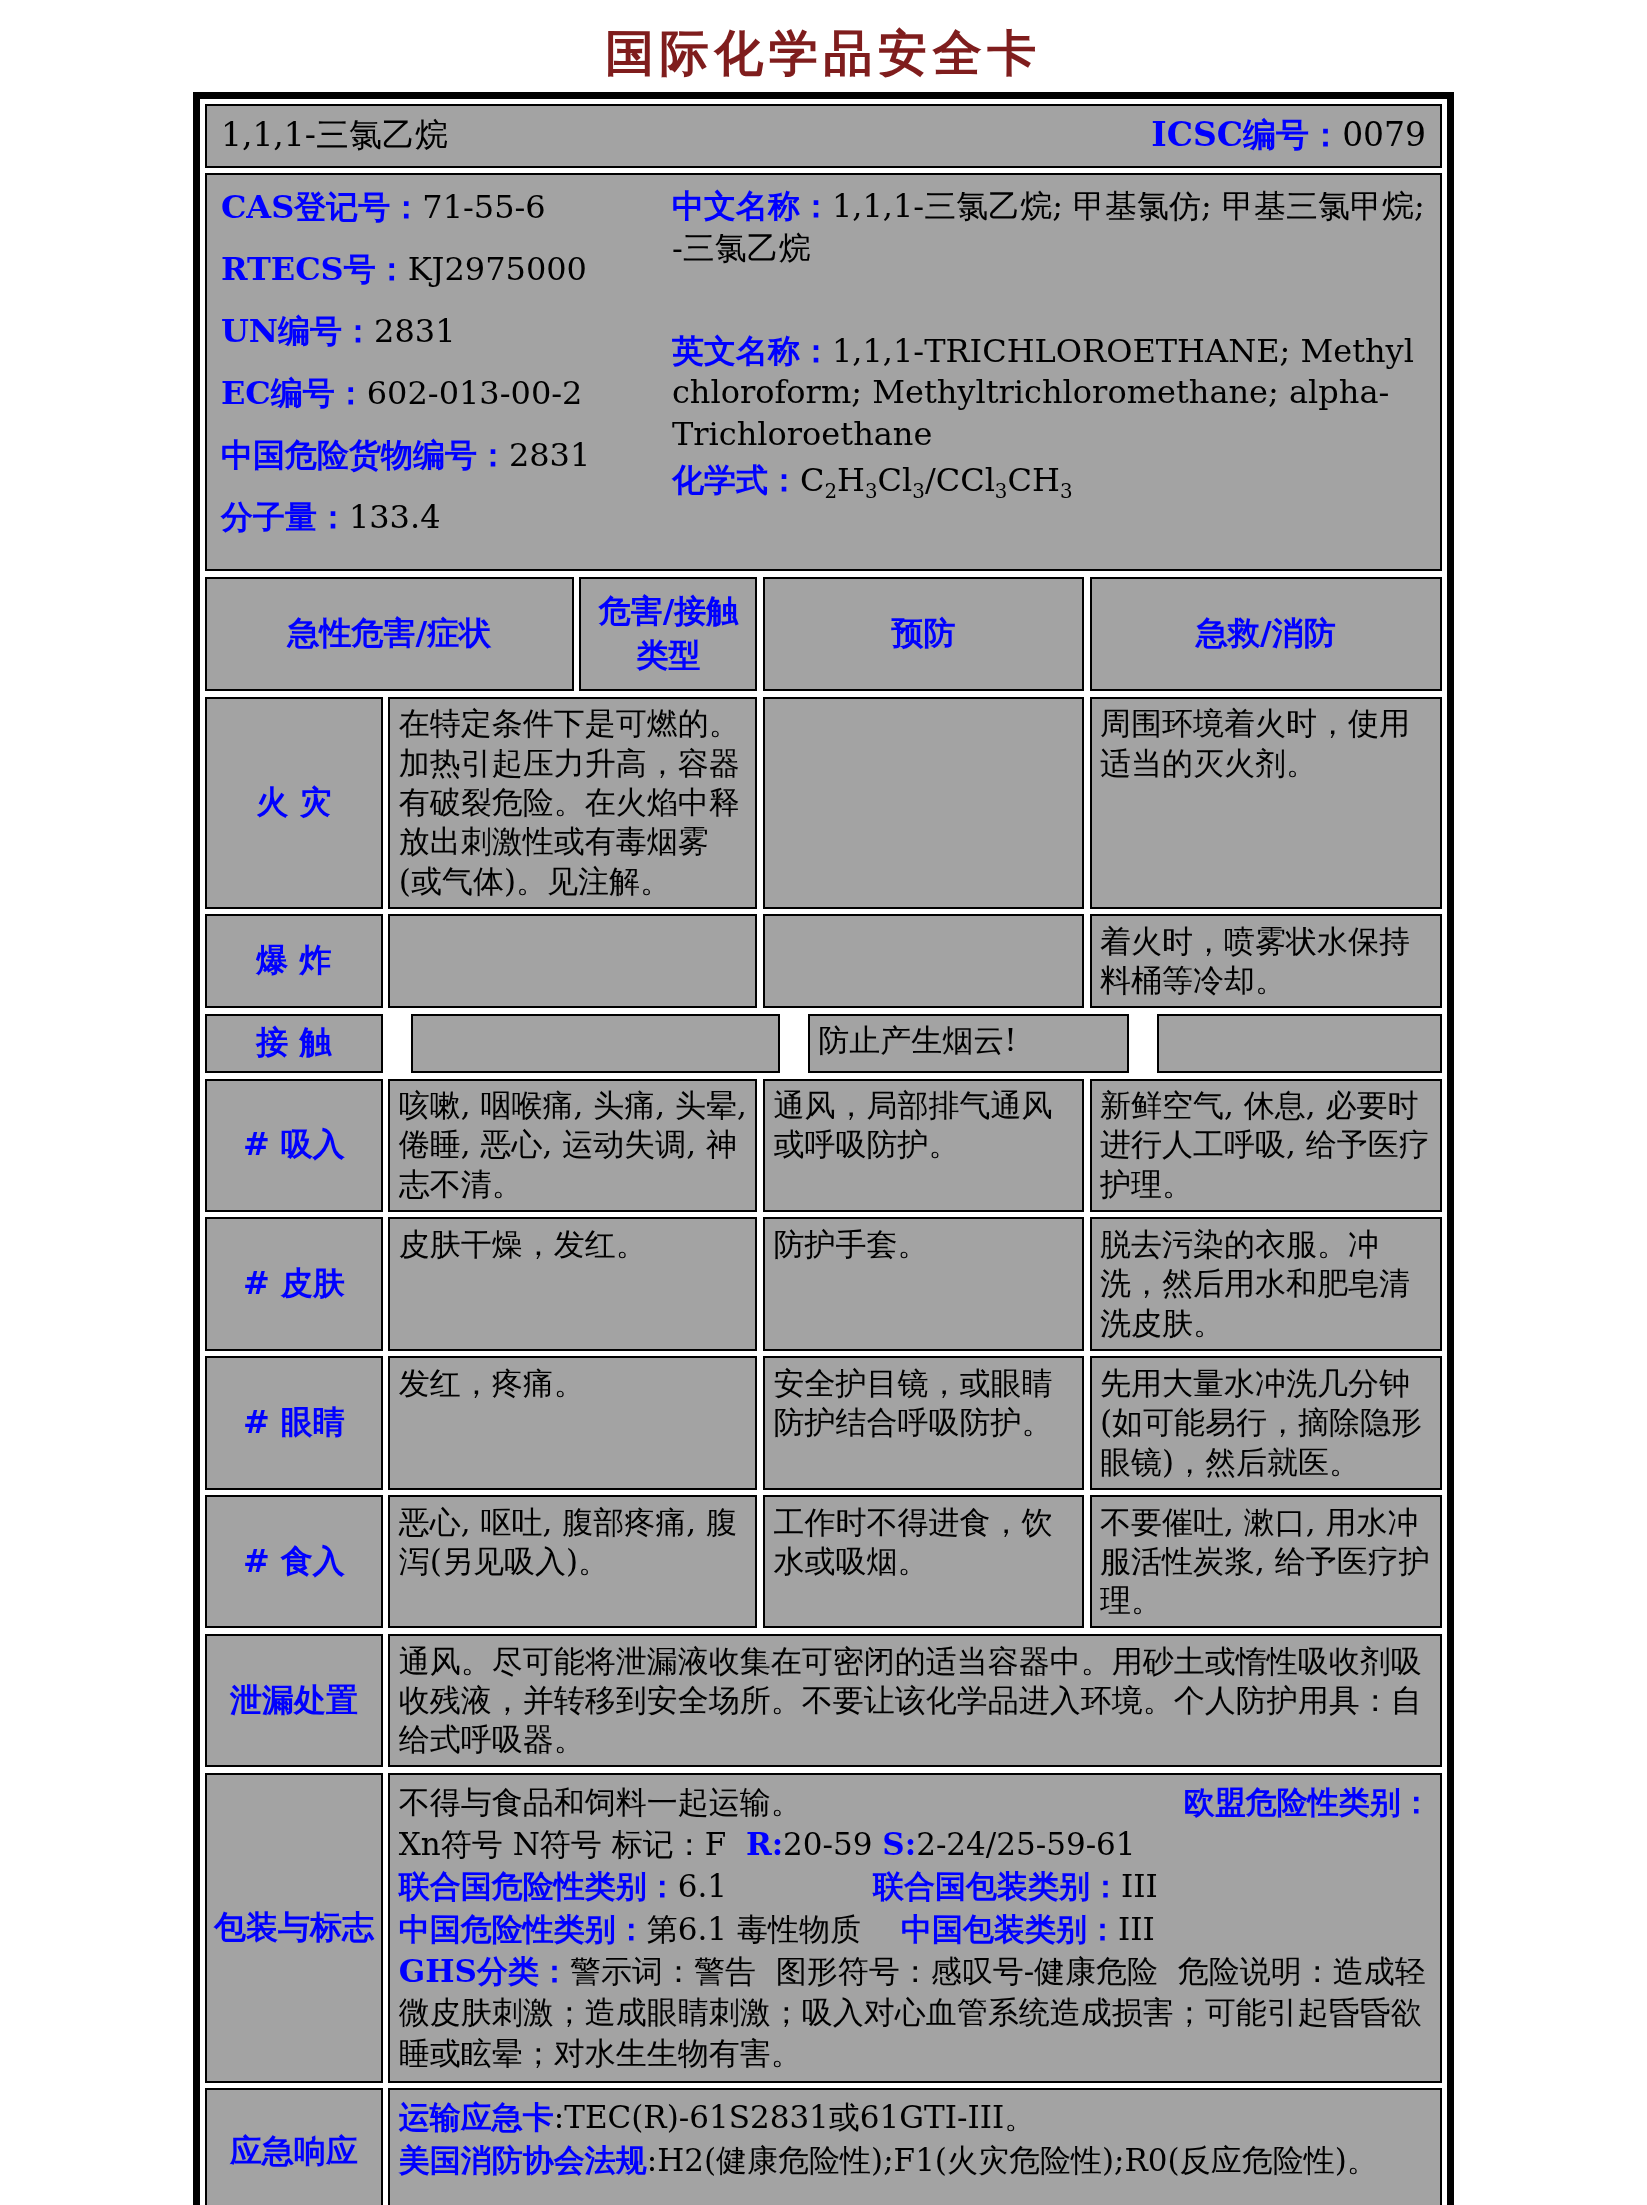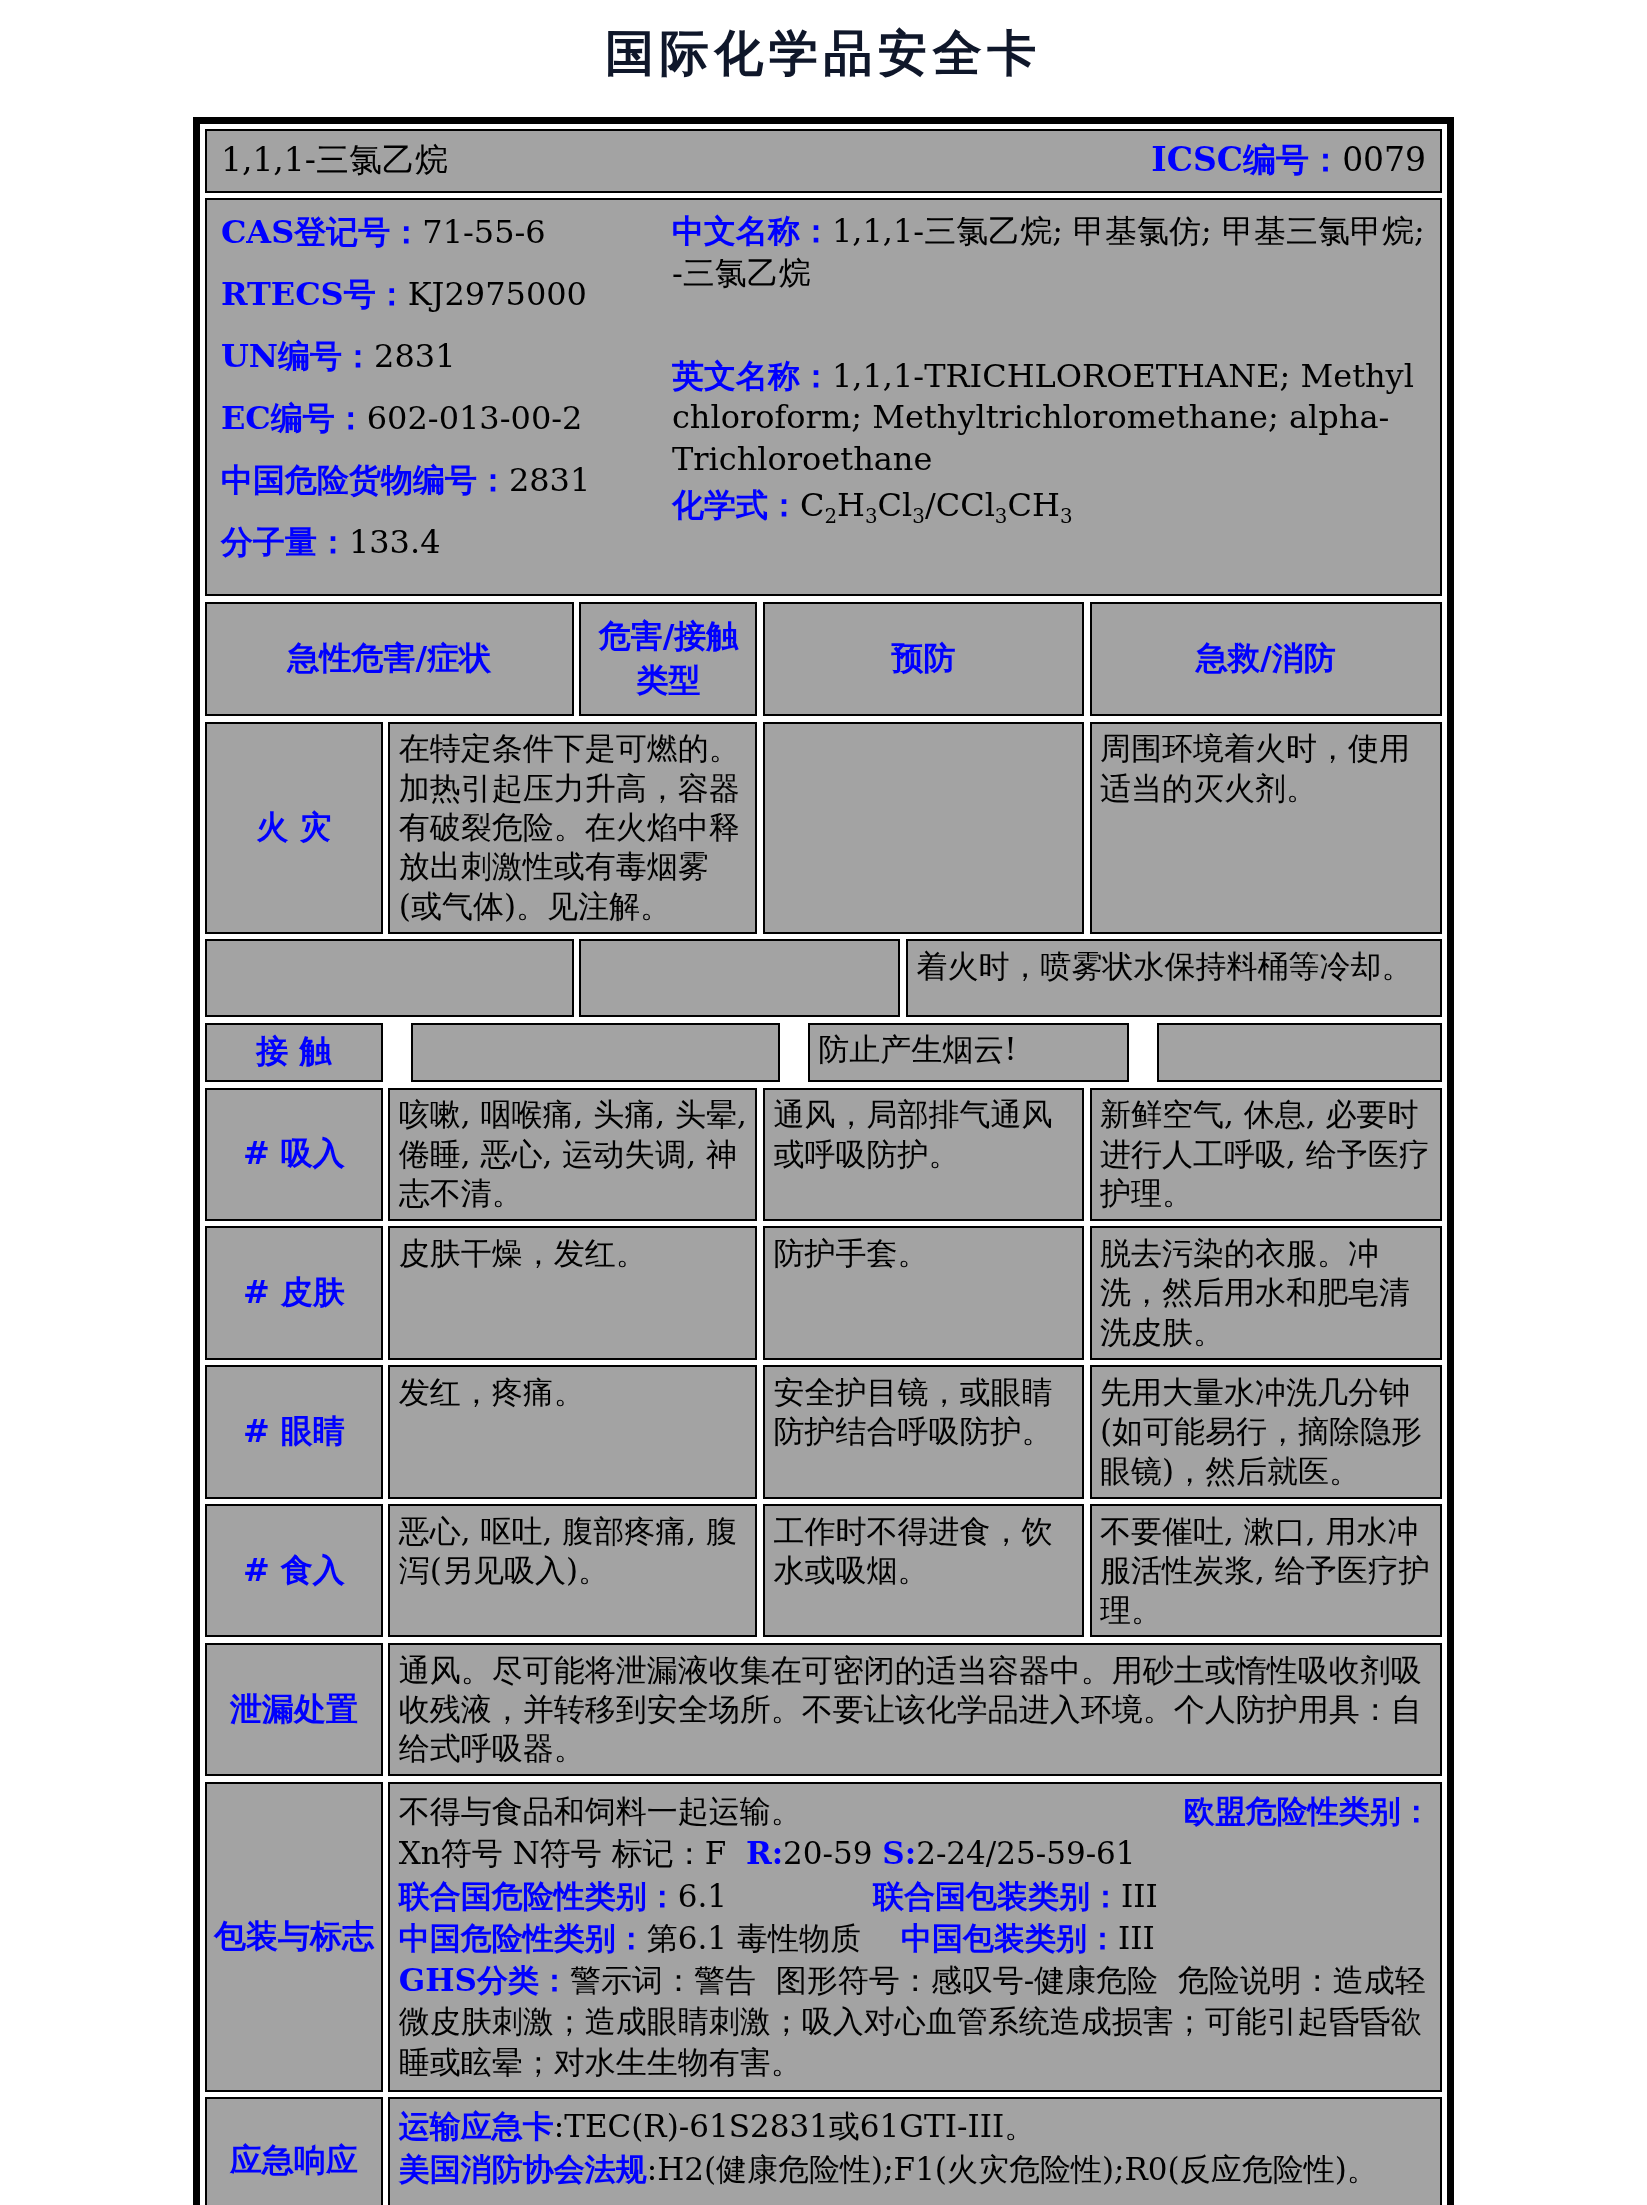--- a/index.html
+++ b/index.html
@@ -3,24 +3,24 @@
 <meta charset="utf-8">
 <style>
   * { box-sizing: border-box; }
   html,body { margin:0; padding:0; }
   body {
     width:1647px; height:2205px;
     background:#ffffff; color:#000;
     font-family:"DejaVu Serif","Liberation Serif",serif;
   }
   .page-title {
-    margin:21px 0 30px 0;
+    margin:21px 0 5px 0;
     text-align:center;
     font-size:49px; font-weight:900;
-    color:#0f172a; letter-spacing:5.6px;
+    color:#7f1d1d; letter-spacing:5.6px;
   }
   .card {
     width:1261px; margin:0 auto;
     border:7px solid #000; padding:4.9px;
     background:#fff;
     display:flex; flex-direction:column; gap:5.6px;
   }
   .row { display:flex; gap:5.6px; }
   .cell { border:2.8px solid #000; background:#a3a3a3; padding:5.6px 8.3px; }
   .wide { flex:1; }
@@ -111,20 +111,21 @@
   </div>
 
   <div class="row r-fire">
     <div class="cell c1 label-cell">火 灾</div>
     <div class="cell c2 body-cell">在特定条件下是可燃的。加热引起压力升高，容器有破裂危险。在火焰中释放出刺激性或有毒烟雾(或气体)。见注解。</div>
     <div class="cell c3 body-cell"></div>
     <div class="cell c4 body-cell">周围环境着火时，使用适当的灭火剂。</div>
   </div>
 
   <div class="row r-expl">
+    <div class="cell c1 label-cell">爆 炸</div>
     <div class="cell c2 body-cell"></div>
     <div class="cell c3 body-cell"></div>
     <div class="cell c4 body-cell">着火时，喷雾状水保持料桶等冷却。</div>
   </div>
 
   <div class="row r-cont">
     <div class="cell c1 label-cell">接 触</div>
     <div class="cell c2 body-cell"></div>
     <div class="cell c3 body-cell">防止产生烟云!</div>
     <div class="cell c4 body-cell"></div>

